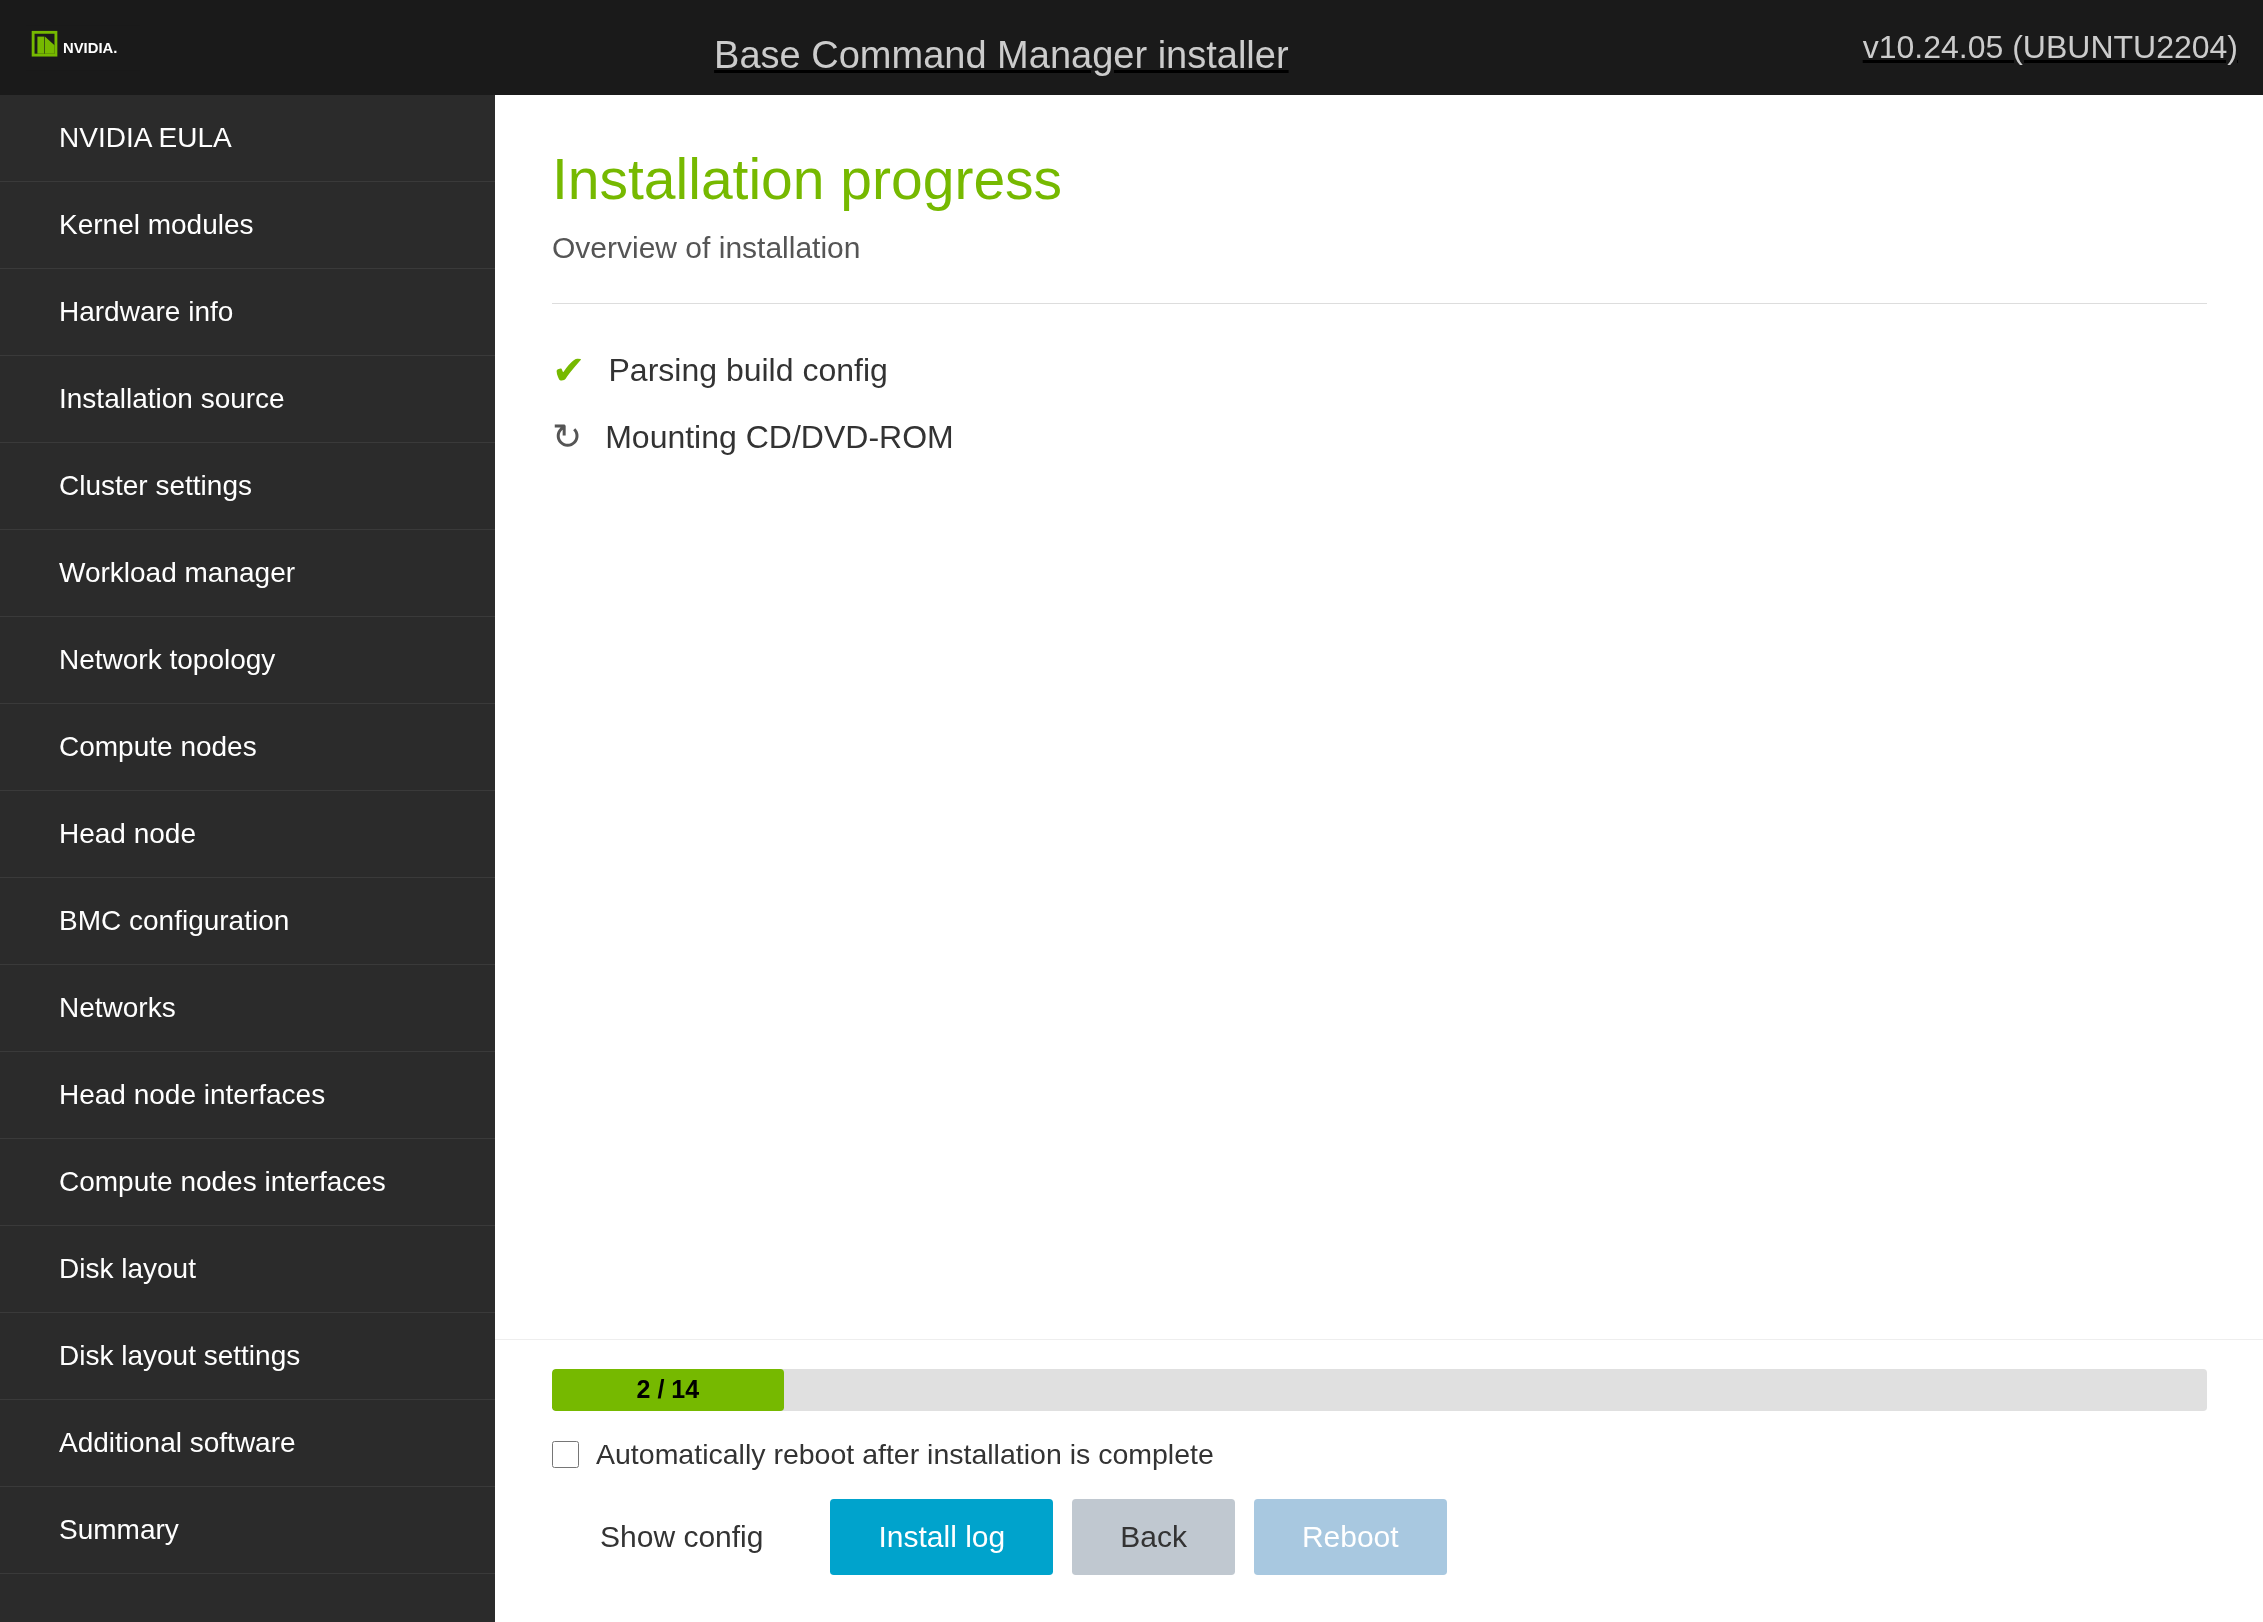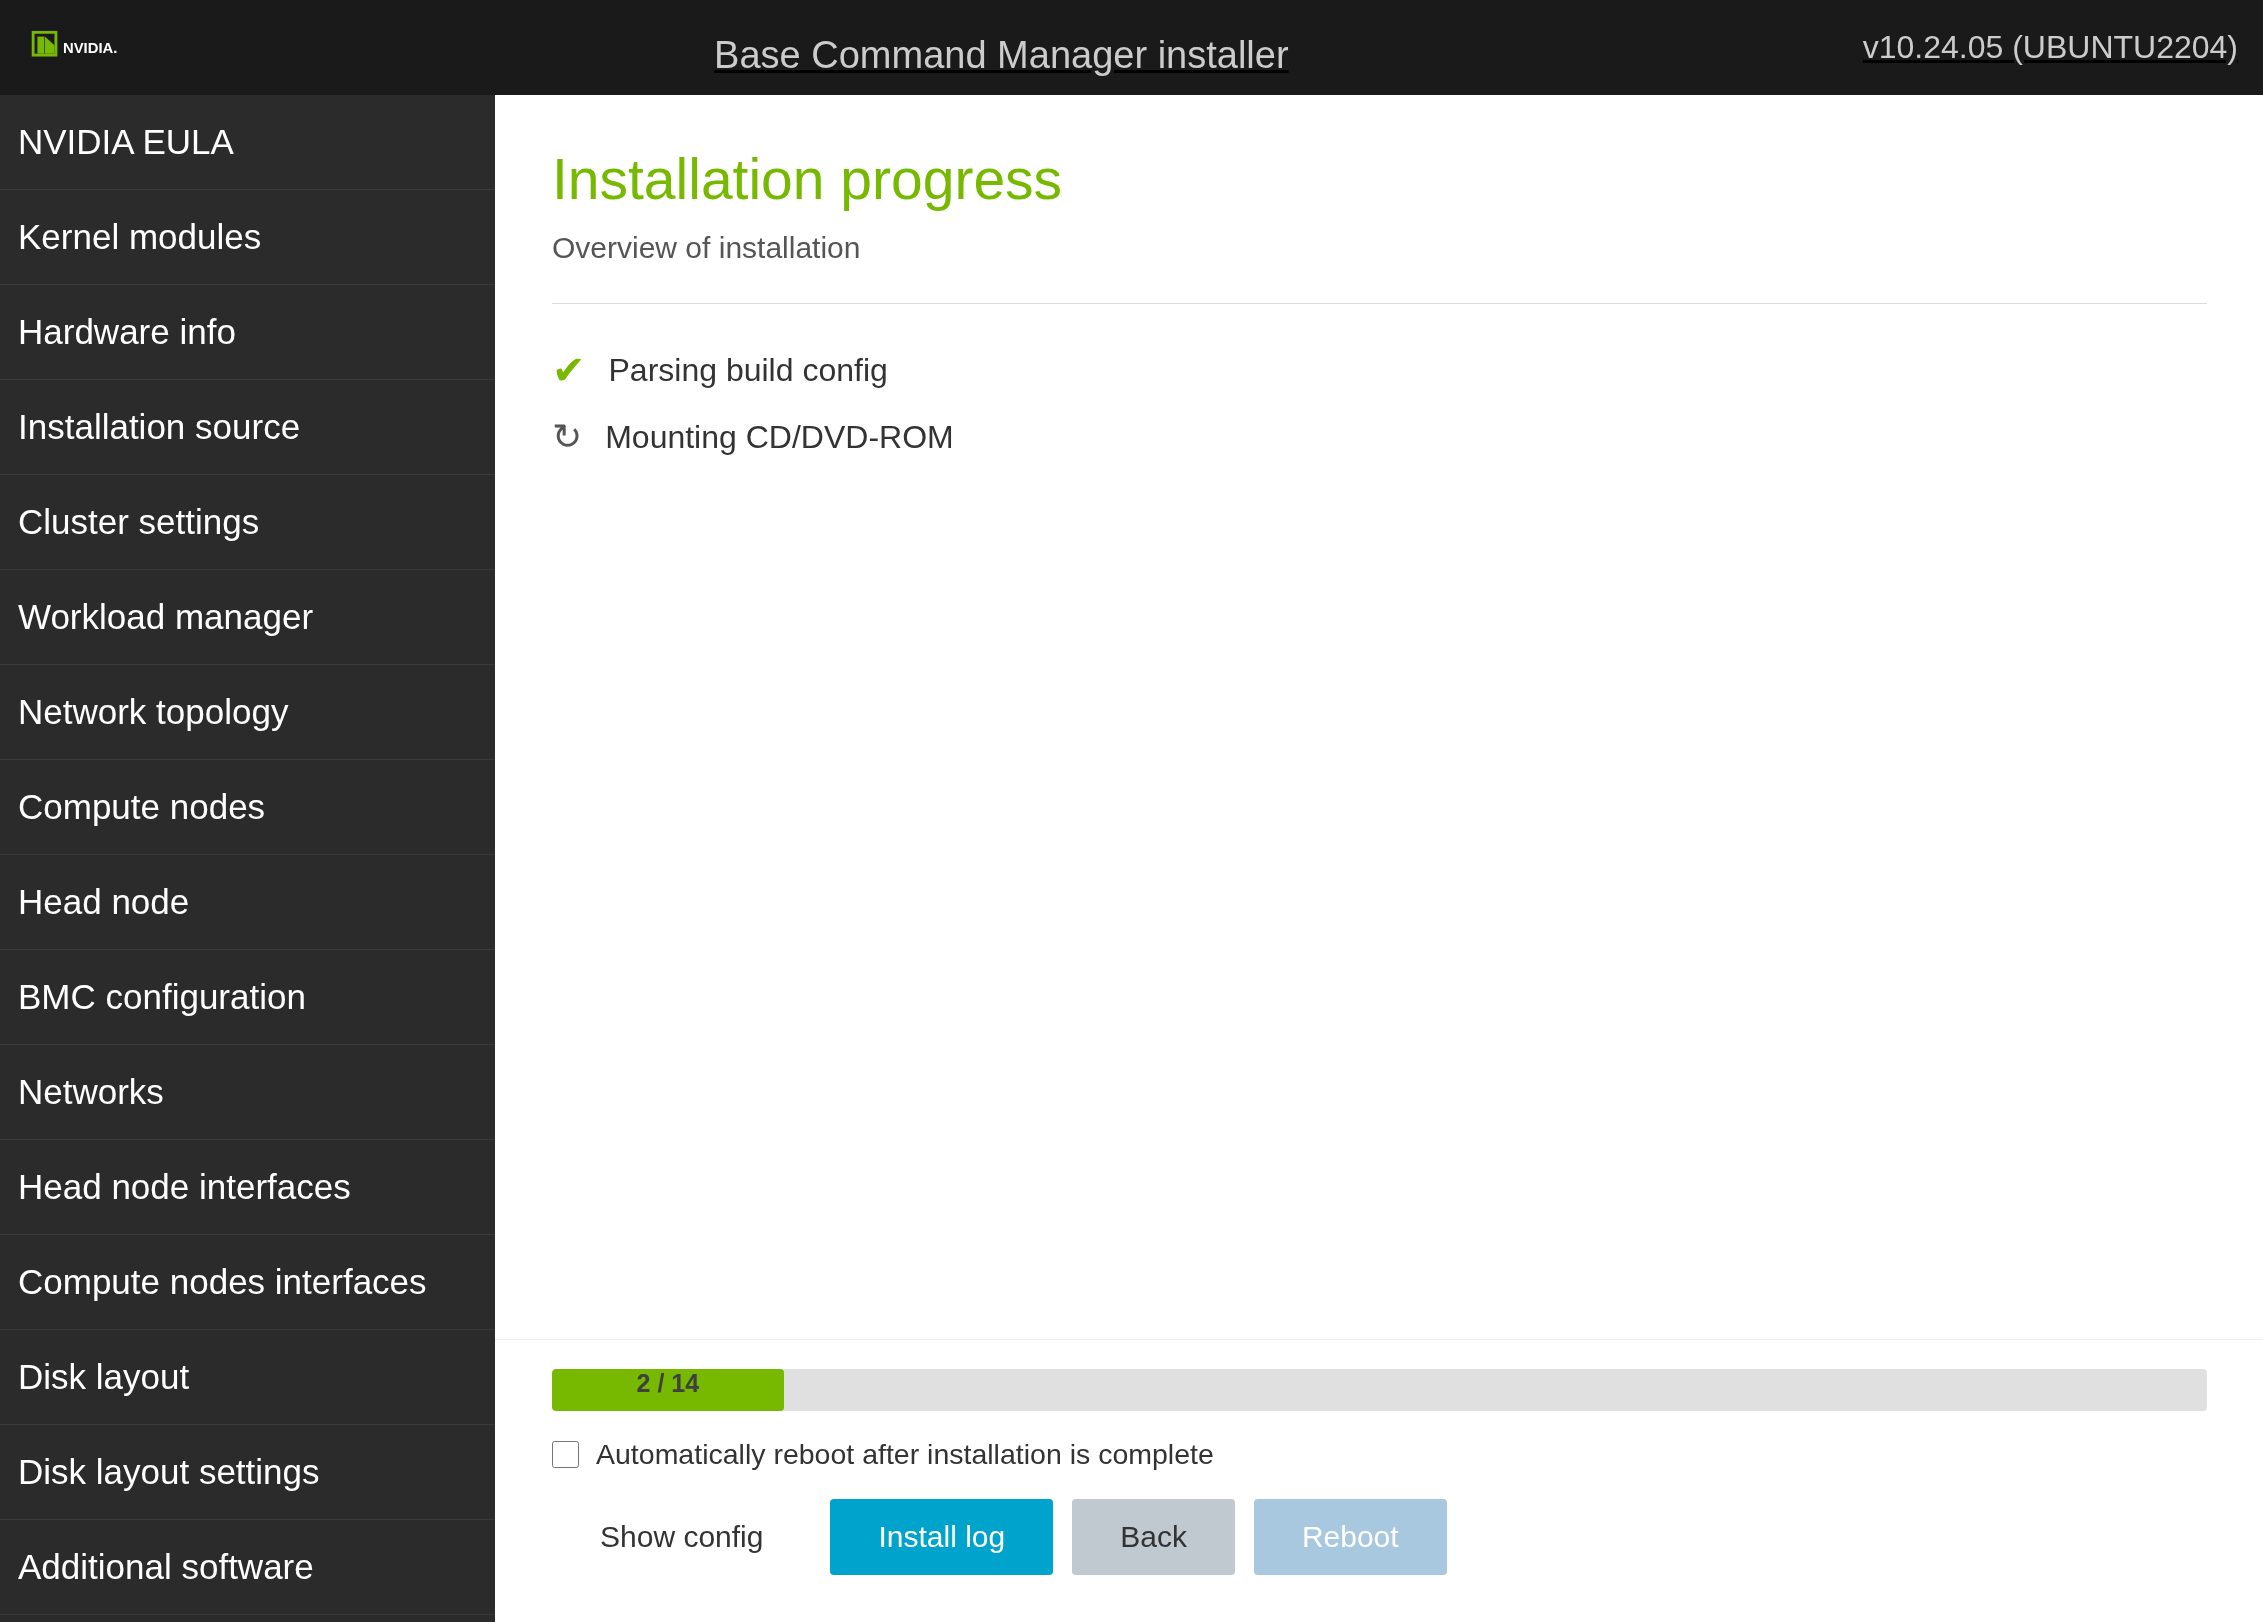--- a/index.html
+++ b/index.html
@@ -56,23 +56,23 @@
     
     .sidebar {
       background: #2b2b2b;
       width: 495px;
       flex-shrink: 0;
       overflow-y: auto;
       display: flex;
       flex-direction: column;
     }
     .sidebar-item {
-      padding: 27px 18px;
+      padding: 27px 59px;
       color: #fff;
-      font-size: 35px;
+      font-size: 28px;
       font-weight: 500;
       cursor: pointer;
       border-bottom: 1px solid #3a3a3a;
     }
 
     
     .content {
       flex: 1;
       background: #fff;
       display: flex;
@@ -142,22 +142,23 @@
       height: 42px;
       border-radius: 3.8px;
       margin-bottom: 27px;
       overflow: hidden;
       position: relative;
     }
     .progress-bar-fill {
       background: #76b900;
       height: 100%;
       display: flex;
+      align-items: center;
       justify-content: center;
-      color: #404040;
+      color: #000000;
       font-size: 25px;
       font-weight: bold;
       border-radius: 3.8px;
     }
     .checkbox-row {
       display: flex;
       align-items: center;
       gap: 17px;
       margin-bottom: 28.5px;
     }

